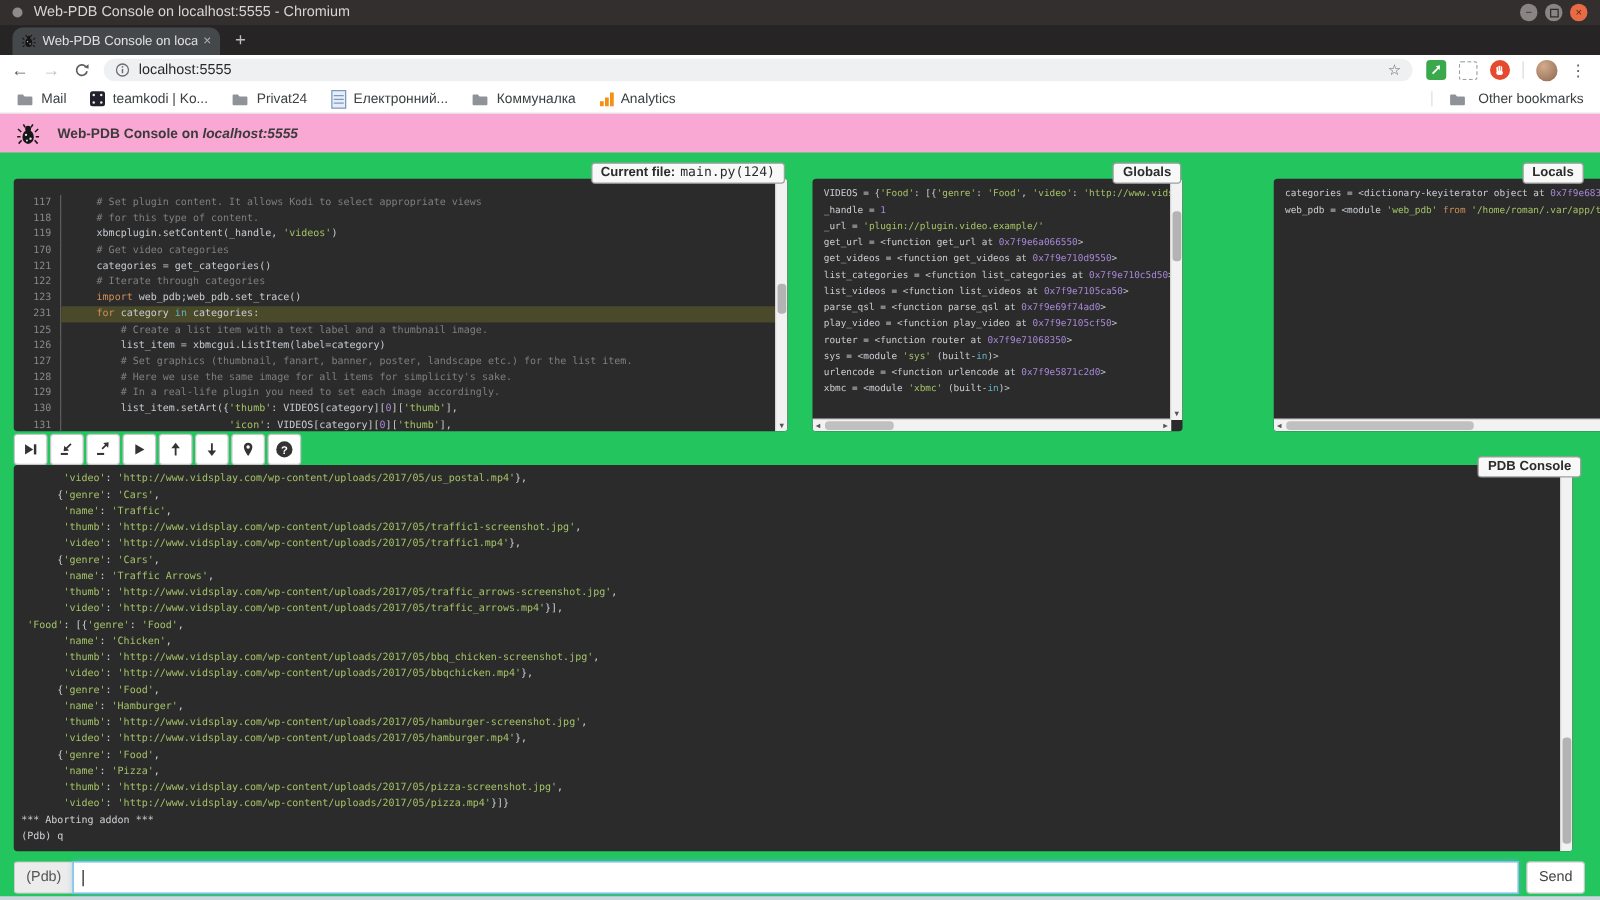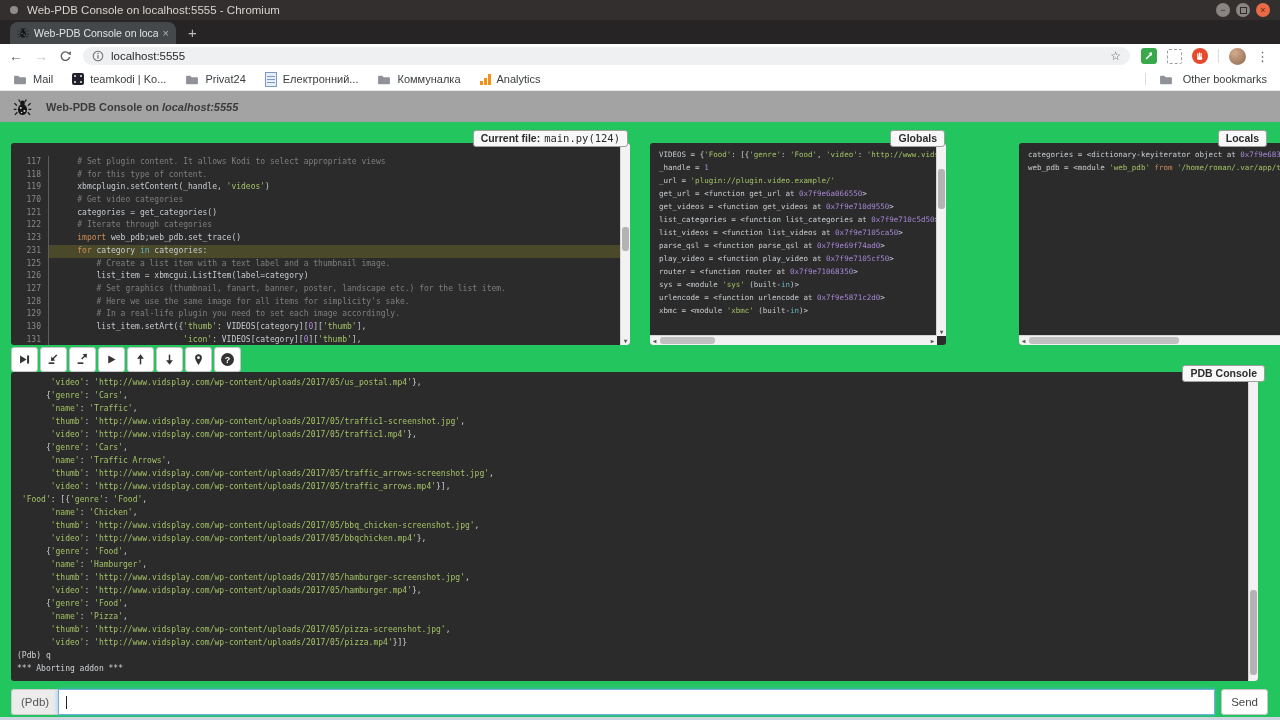--- a/index.html
+++ b/index.html
@@ -38,21 +38,21 @@
   .bm-spacer{flex:1;}
   .bm-other{display:flex;align-items:center;gap:10px;border-left:1px solid #dde0e2;padding-left:13px;}
   .fold{width:14px;height:11px;}
   .kodiico{width:12px;height:12px;background:#251f2d;border-radius:2px;position:relative;}
   .kodiico i{position:absolute;width:2px;height:2px;background:#cfd;border-radius:1px;}
   .docico{width:10px;height:13px;background:#e7eef8;border:1px solid #7d99c2;position:relative;}
   .docico i{position:absolute;left:1px;right:1px;height:1px;background:#7d99c2;}
   .gaico{display:flex;align-items:flex-end;gap:1px;height:11px;}
   .gaico i{width:3px;background:#f29114;display:block;}
   
-  .pageheader{height:32px;background:#a3a3a3;border-bottom:1px solid #e1e1e1;display:flex;align-items:center;padding:0 13px;gap:14px;}
+  .pageheader{height:32px;background:#f9a8d4;border-bottom:1px solid #e1e1e1;display:flex;align-items:center;padding:0 13px;gap:14px;}
   .ph-title{font-size:11px;font-weight:bold;color:#3b3b3b;}
   .ph-host{font-style:italic;}
   
   .main{position:absolute;top:122px;left:0;right:0;bottom:0;background:#22c55e;}
   .panel{position:absolute;background:#2b2b2b;border-radius:3px;overflow:hidden;font-family:"DejaVu Sans Mono",monospace;}
   .panel-label{position:absolute;z-index:6;height:15px;line-height:15px;background:#f8f8f8;border:1px solid #9f9f9f;border-radius:3px;padding:0 7px;font-size:10.5px;font-weight:bold;color:#2c2c2c;}
   .panel-label .mono{font-family:"DejaVu Sans Mono",monospace;font-weight:normal;margin-left:4px;}
   .lbl-code{top:8px;right:652px;}
   .lbl-globals{top:8px;right:335px;}
   .lbl-locals{top:8px;right:13px;}
@@ -453,22 +453,22 @@
           <div class="conrow">       <span class="ts">'thumb'</span>: <span class="ts">'http://www.vidsplay.com/wp-content/uploads/2017/05/bbq_chicken-screenshot.jpg'</span>,</div>
           <div class="conrow">       <span class="ts">'video'</span>: <span class="ts">'http://www.vidsplay.com/wp-content/uploads/2017/05/bbqchicken.mp4'</span>},</div>
           <div class="conrow">      {<span class="ts">'genre'</span>: <span class="ts">'Food'</span>,</div>
           <div class="conrow">       <span class="ts">'name'</span>: <span class="ts">'Hamburger'</span>,</div>
           <div class="conrow">       <span class="ts">'thumb'</span>: <span class="ts">'http://www.vidsplay.com/wp-content/uploads/2017/05/hamburger-screenshot.jpg'</span>,</div>
           <div class="conrow">       <span class="ts">'video'</span>: <span class="ts">'http://www.vidsplay.com/wp-content/uploads/2017/05/hamburger.mp4'</span>},</div>
           <div class="conrow">      {<span class="ts">'genre'</span>: <span class="ts">'Food'</span>,</div>
           <div class="conrow">       <span class="ts">'name'</span>: <span class="ts">'Pizza'</span>,</div>
           <div class="conrow">       <span class="ts">'thumb'</span>: <span class="ts">'http://www.vidsplay.com/wp-content/uploads/2017/05/pizza-screenshot.jpg'</span>,</div>
           <div class="conrow">       <span class="ts">'video'</span>: <span class="ts">'http://www.vidsplay.com/wp-content/uploads/2017/05/pizza.mp4'</span>}]}</div>
+          <div class="conrow">*** Aborting addon ***</div>
           <div class="conrow">(Pdb) q</div>
-          <div class="conrow">*** Aborting addon ***</div>
         </div>
       <div class="vtrack" style="bottom:0">
         <div class="vthumb" style="bottom:6px;height:85px"></div>
       </div>
     </div>
 
     <div class="promptrow">
       <span class="pdb-label">(Pdb)</span>
       <div class="pdb-input">
           <span class="caret"></span>

